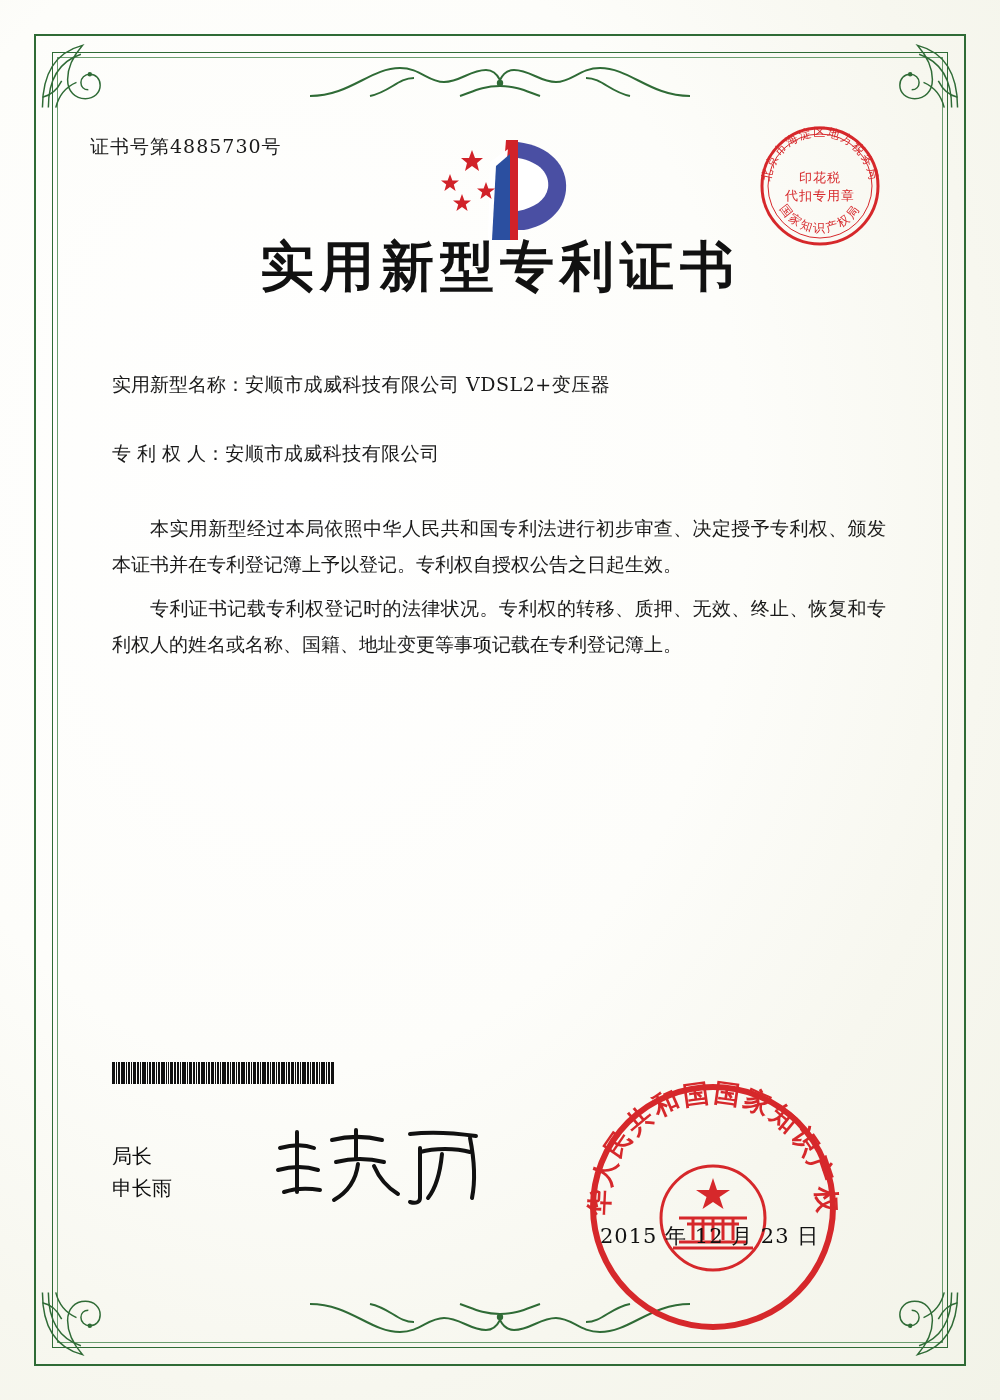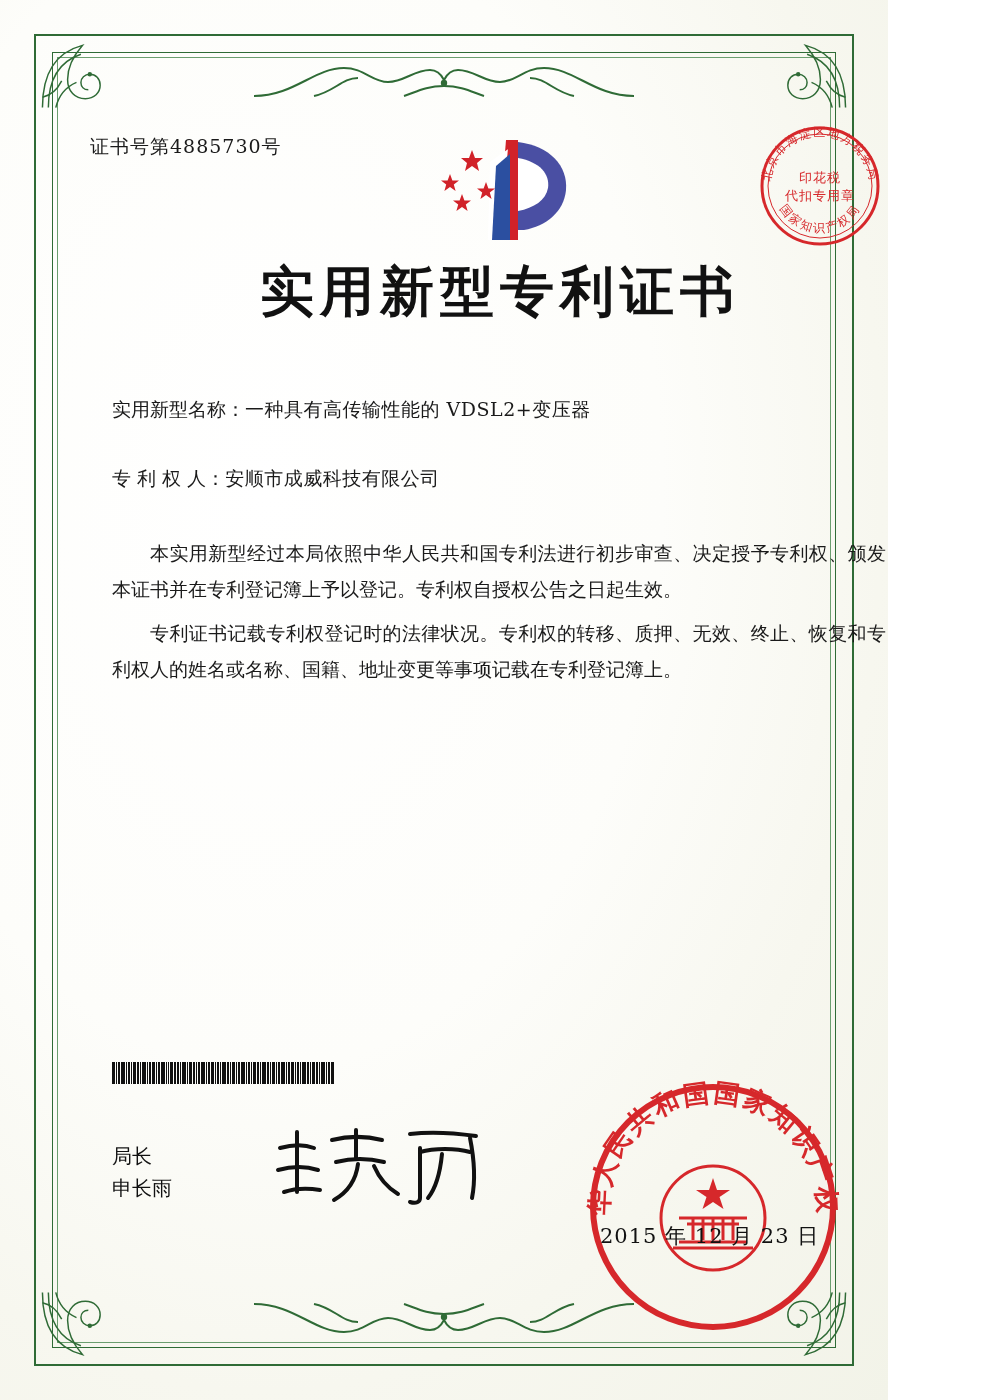--- a/index.html
+++ b/index.html
@@ -10,21 +10,21 @@
   body {
     width: 1000px;
     height: 1400px;
     font-family: "DejaVu Serif", "Liberation Serif", serif;
     overflow: hidden;
     position: relative;
   }
 
   .page {
     position: relative;
-    width: 888px;
+    width: 1000px;
     height: 1400px;
     background:
       radial-gradient(ellipse at 30% 35%, #ffffff 0%, #fdfdfa 45%, #f7f7ef 70%, #f2f3e8 100%);
     overflow: hidden;
   }
 
   
   .border-outer {
     position: absolute;
     left: 34px; top: 34px; right: 34px; bottom: 34px;
@@ -110,21 +110,21 @@
     height: 132px;
   }
   .tax-stamp svg { width: 100%; height: 100%; display: block; }
 
   .title {
     text-align: center;
     font-size: 54px;
     font-weight: bold;
     letter-spacing: 6px;
     color: #111;
-    margin-top: 96px;
+    margin-top: 71px;
     font-family: "DejaVu Serif", "Liberation Serif", serif;
   }
 
   .fields {
     margin-top: 68px;
     padding-left: 22px;
   }
   .field {
     font-size: 19px;
     color: #1a1a1a;
@@ -318,21 +318,21 @@
         </text>
         <text x="66" y="62" font-size="13" fill="#d6282b" text-anchor="middle" font-family="'DejaVu Sans', sans-serif" letter-spacing="1">印花税</text>
         <text x="66" y="80" font-size="13" fill="#d6282b" text-anchor="middle" font-family="'DejaVu Sans', sans-serif" letter-spacing="1">代扣专用章</text>
       </svg>
     </div>
 
     <div class="title">实用新型专利证书</div>
 
     <div class="fields">
       <div class="field">
-        <span class="lbl">实用新型名称：</span><span class="val">一种具有高传输性能的 VDSL2+变压器</span>
+        <span class="lbl">实用新型名称：</span><span class="val">安顺市成威科技有限公司 VDSL2+变压器</span>
       </div>
       <div class="field">
         <span class="lbl">专 利 权 人：</span><span class="val">安顺市成威科技有限公司</span>
       </div>
     </div>
 
     <div class="body-text">
       <p>本实用新型经过本局依照中华人民共和国专利法进行初步审查、决定授予专利权、颁发本证书并在专利登记簿上予以登记。专利权自授权公告之日起生效。</p>
       <p>专利证书记载专利权登记时的法律状况。专利权的转移、质押、无效、终止、恢复和专利权人的姓名或名称、国籍、地址变更等事项记载在专利登记簿上。</p>
     </div>

